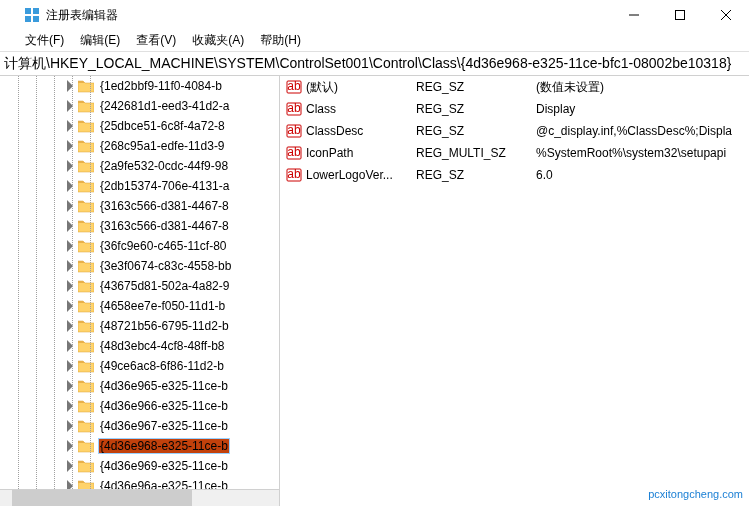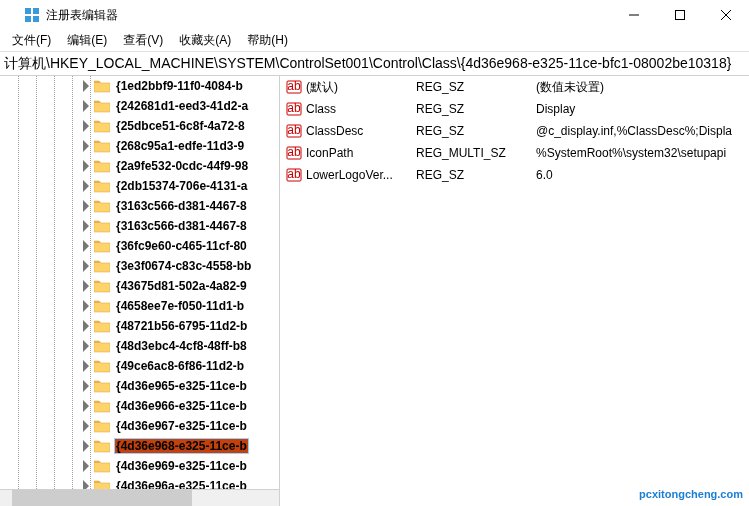--- a/index.html
+++ b/index.html
@@ -7,35 +7,35 @@
 
 
 .titlebar { height: 30px; display: flex; align-items: center; padding-left: 24px; }
 .titlebar-icon { width: 16px; height: 16px; margin-right: 6px; display: flex; align-items: center; justify-content: center; }
 .titlebar-title { flex: 1; font-size: 12px; }
 .titlebar-controls { display: flex; height: 100%; }
 .titlebar-btn { width: 46px; height: 100%; display: flex; align-items: center; justify-content: center; }
 .titlebar-btn svg { width: 10px; height: 10px; }
 
 
-.menubar { height: 22px; display: flex; align-items: center; padding-left: 4px; border-bottom: 1px solid #e0e0e0; }
+.menubar { height: 22px; display: flex; align-items: center; padding-left: 17px; border-bottom: 1px solid #e0e0e0; }
 .menubar-item { padding: 2px 8px; cursor: default; }
 
 
 .addressbar { height: 24px; border-bottom: 1px solid #d0d0d0; display: flex; align-items: center; padding: 0 4px; }
 .addressbar-text { font-size: 14px; white-space: nowrap; overflow: hidden; }
 
 
 .main { flex: 1; display: flex; overflow: hidden; }
 .tree-pane { width: 280px; border-right: 1px solid #d0d0d0; overflow: hidden; position: relative; }
 .tree-content { position: absolute; top: 0; left: 0; right: 0; bottom: 17px; overflow: hidden; }
 .list-pane { flex: 1; overflow: hidden; }
 
 
-.tree-row { height: 20px; display: flex; align-items: center; white-space: nowrap; padding-left: 80px; font-weight: bold; }
+.tree-row { height: 20px; display: flex; align-items: center; white-space: nowrap; padding-left: 64px; }
 .tree-row.selected .tree-label { background: #c2410c; border: 1px solid #99d1ff; padding: 0 1px; }
 .tree-expander { width: 12px; height: 12px; margin-right: 2px; display: inline-flex; align-items: center; justify-content: center; flex-shrink: 0; }
 .tree-folder { width: 16px; height: 14px; margin-right: 4px; flex-shrink: 0; }
 .tree-label { font-size: 12px; padding: 1px 2px; }
 .tree-lines { position: absolute; left: 0; top: 0; bottom: 0; width: 88px; pointer-events: none; }
 .tree-vline { position: absolute; top: 0; bottom: 0; border-left: 1px dotted #a0a0a0; }
 
 
 .hscroll { position: absolute; left: 0; right: 0; bottom: 0; height: 17px; background: #f0f0f0; border-top: 1px solid #d0d0d0; display: flex; align-items: center; }
 .hscroll-track { flex: 1; height: 100%; position: relative; background: #f0f0f0; }
@@ -45,21 +45,21 @@
 .list-header { height: 24px; display: flex; border-bottom: 1px solid #e5e5e5; }
 .list-header-col { padding: 4px 6px; border-right: 1px solid #e5e5e5; font-size: 12px; }
 .list-body { }
 .list-row { height: 22px; display: flex; align-items: center; }
 .list-cell { padding: 0 6px; display: flex; align-items: center; overflow: hidden; white-space: nowrap; }
 .val-icon { width: 16px; height: 16px; margin-right: 4px; flex-shrink: 0; }
 
 
 .watermark { position: absolute; right: 6px; bottom: 6px; text-align: right; pointer-events: none; }
 .watermark-main { font-size: 20px; font-weight: bold; color: #1a7fd4; font-style: italic; text-shadow: 1px 1px 0 #fff, -1px -1px 0 #fff; }
-.watermark-sub { font-size: 11px; color: #1a7fd4; font-weight: bold; }
+.watermark-sub { font-size: 11px; color: #1a7fd4; font-weight: normal; }
 
 .col-name { width: 130px; }
 .col-type { width: 120px; }
 .col-data { flex: 1; }
 </style>
 </head>
 <body>
 
 <div class="titlebar">
   <span class="titlebar-icon">

